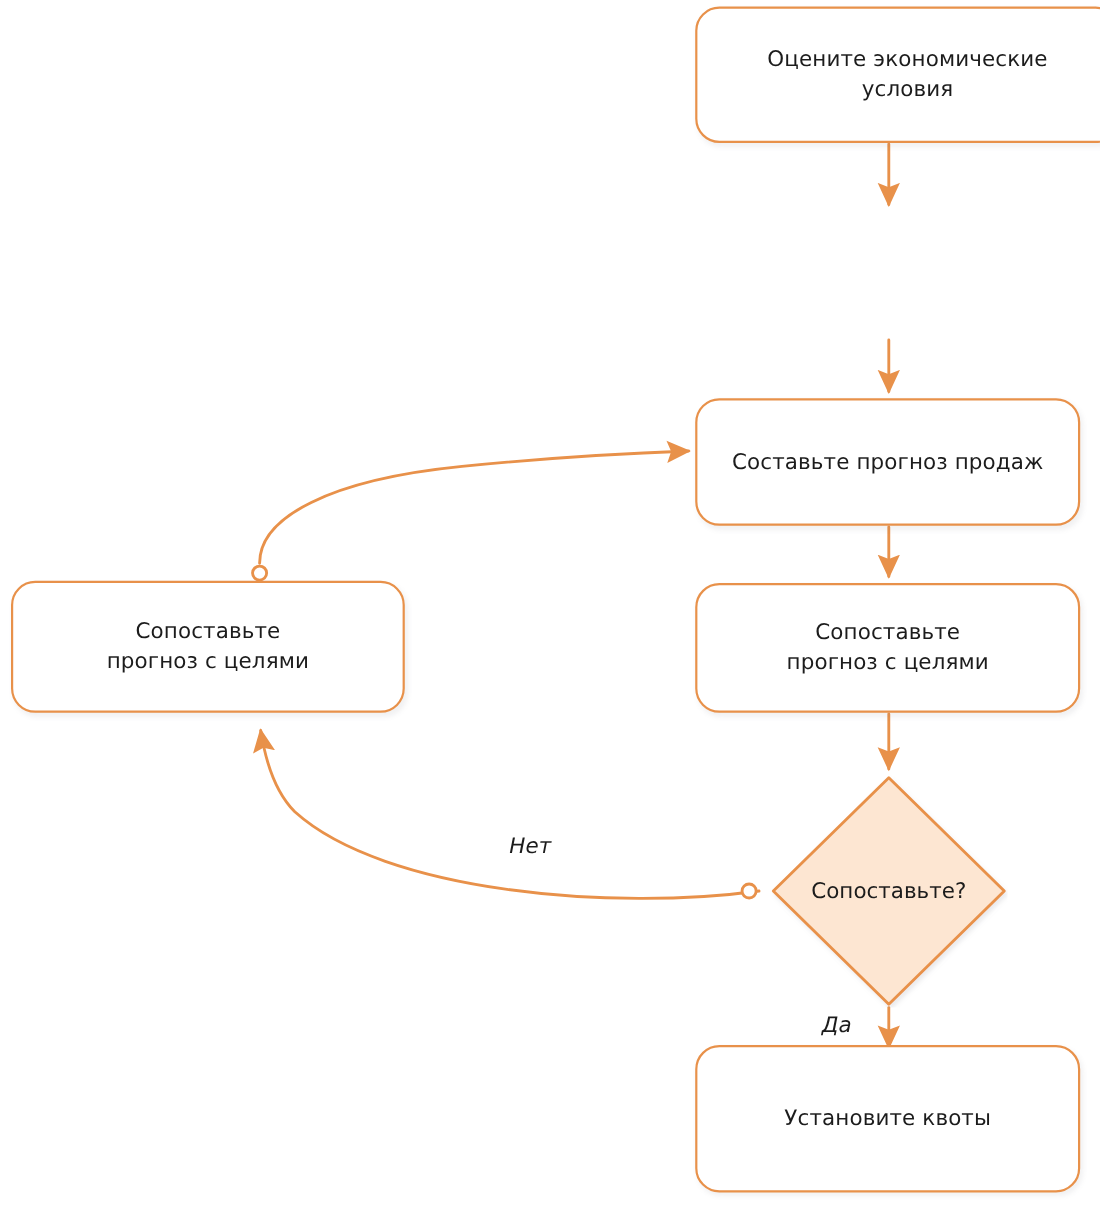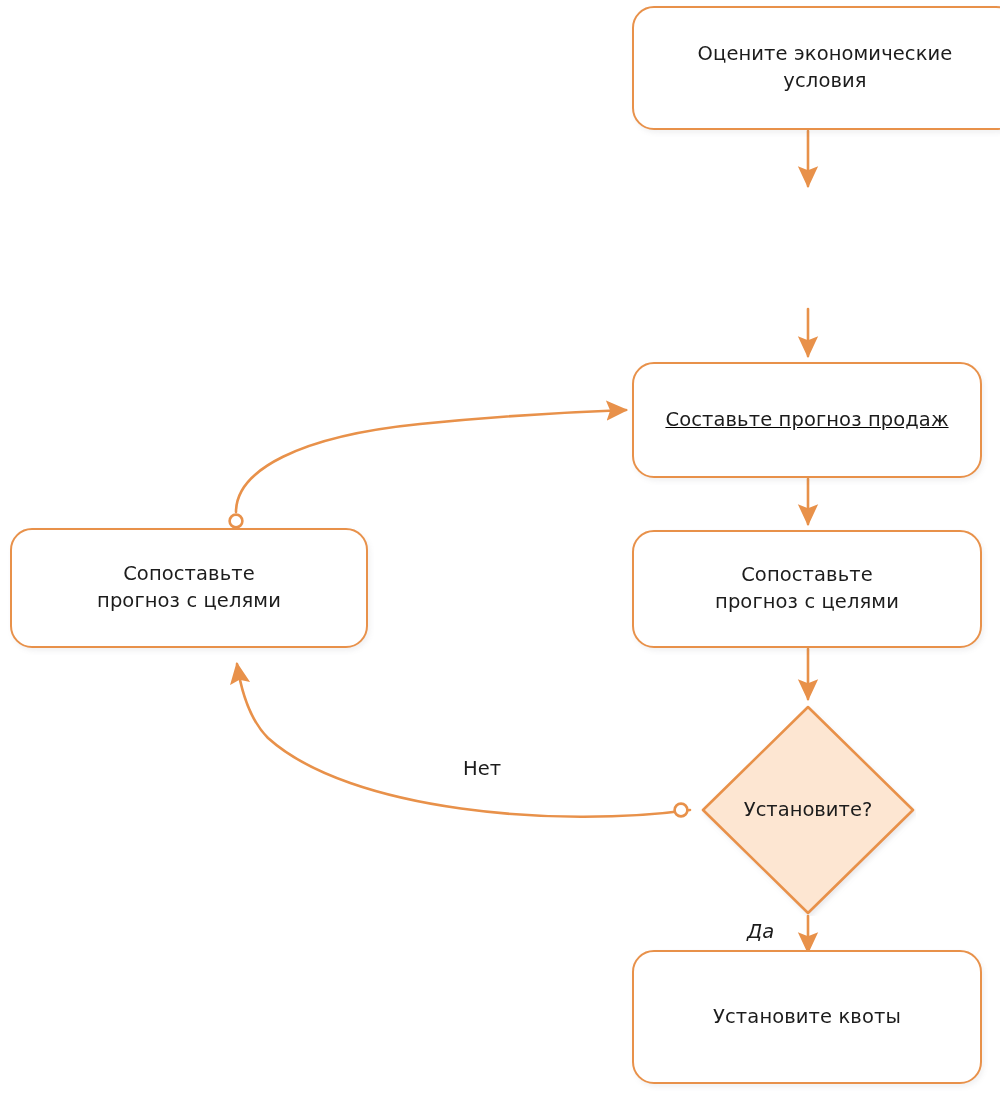--- a/index.html
+++ b/index.html
@@ -112,42 +112,42 @@
     <circle cx="681" cy="810" r="6.4" fill="#FFFFFF" stroke="#E8914A" stroke-width="2.6"></circle>
     <circle cx="236" cy="521" r="6.4" fill="#FFFFFF" stroke="#E8914A" stroke-width="2.6"></circle>
   </svg>
 
   <div class="node node-process" style="left:632px; top:6px; width:386px; height:124px;">
     <span class="node-label">Оцените экономические
 условия</span>
   </div>
 
 
-  <div class="node node-process" style="left:632px; top:362px; width:350px; height:116px;text-decoration:underline;">
+  <div class="node node-process" style="left:632px; top:362px; width:350px; height:116px;">
     <span class="node-label">Составьте прогноз продаж</span>
   </div>
 
   <div class="node node-process" style="left:632px; top:530px; width:350px; height:118px;">
     <span class="node-label">Сопоставьте
 прогноз с целями</span>
   </div>
 
   <div class="node node-process" style="left:10px; top:528px; width:358px; height:120px;">
     <span class="node-label">Сопоставьте
 прогноз с целями</span>
   </div>
 
   <div class="node node-decision" style="left:700px; top:704px;">
     <svg class="decision-shape" viewBox="0 0 216 212" width="216" height="212" xmlns="http://www.w3.org/2000/svg">
       <polygon points="108,3 213,106 108,209 3,106" fill="#FDE6D2" stroke="#E8914A" stroke-width="2.6" stroke-linejoin="round" filter="url(#softshadow)"></polygon>
     </svg>
-    <span class="decision-label">Установите?</span>
+    <span class="decision-label">Сопоставьте?</span>
   </div>
 
   <div class="node node-process" style="left:632px; top:950px; width:350px; height:134px;">
     <span class="node-label">Установите квоты</span>
   </div>
 
-  <span class="edge-label" style="left:463px; top:757px;">Нет</span>
+  <span class="edge-label" style="left:463px; top:757px;font-style:italic;">Нет</span>
 
   <span class="edge-label" style="left:747px; top:920px;font-style:italic;">Да</span>
 
 </div>
 
 </body></html>

